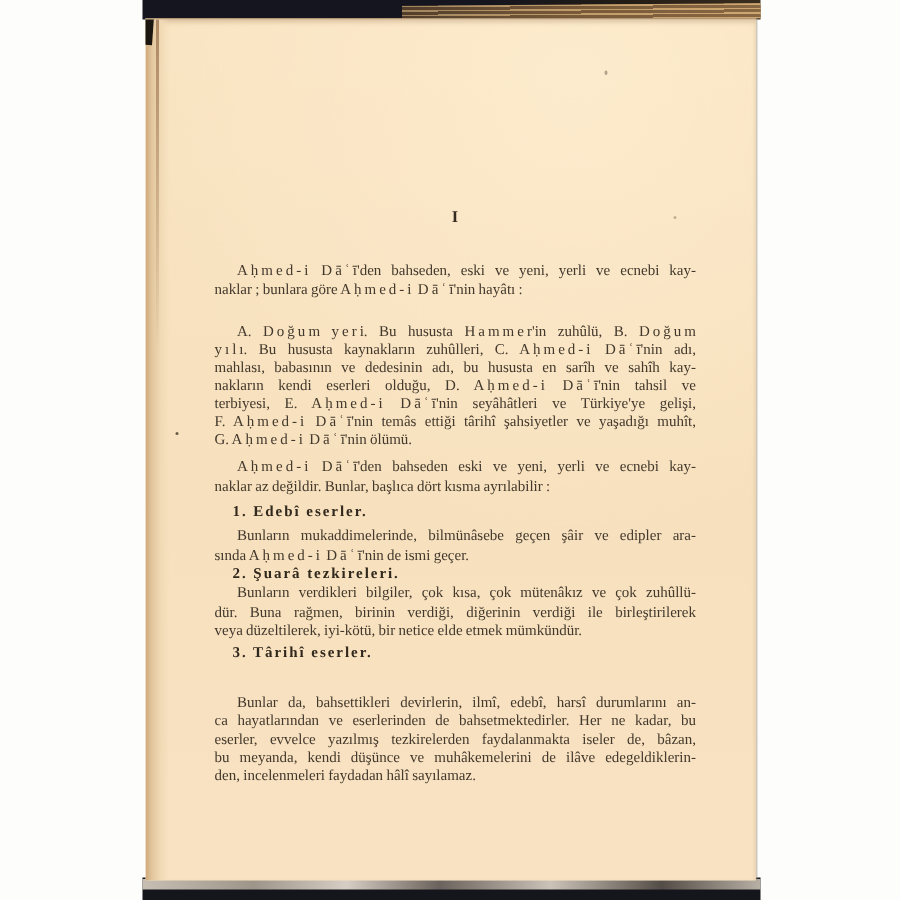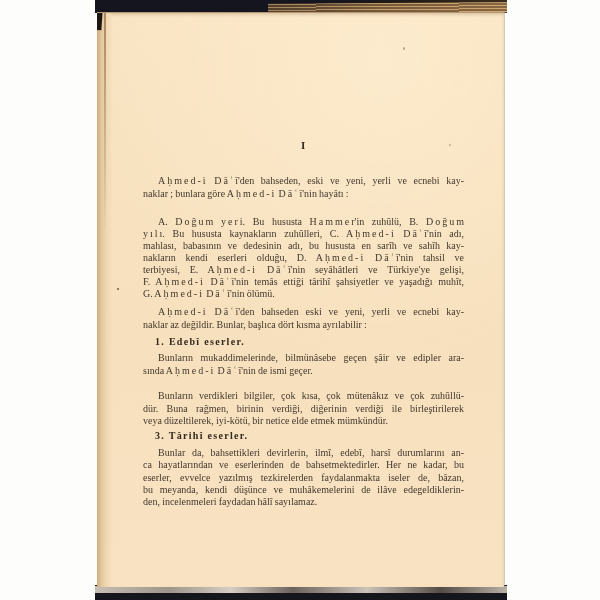--- a/index.html
+++ b/index.html
@@ -34,21 +34,21 @@
   .col{position:absolute;left:46px;width:321px;color:#42382c;font-size:10px;}
   .numeral{top:126px;text-align:center;font-weight:700;font-size:11px;letter-spacing:.5px;color:#352b20;}
   .para .line{white-space:nowrap;text-align:justify;text-align-last:justify;word-spacing:-.3px;}
   .para .line.last{text-align-last:left;}
   .para .line.f{text-indent:15px;}
   .p1{top:162px;line-height:12.5px;}
   .p2{top:191px;line-height:12px;margin-top:12px;}
   .p3{top:293px;line-height:12.5px;}
   .p4{top:339px;line-height:12.5px;}
   .p5{top:377px;line-height:12.5px;}
-  .p6{top:434px;line-height:12.3px;}
+  .p6{top:450px;line-height:12.3px;}
   .heading{font-weight:700;letter-spacing:1.3px;padding-left:12px;color:#31281d;white-space:nowrap;}
   .h1{top:323px;} .h2{top:364px;} .h3{top:417px;}
 </style>
 </head>
 <body>
 
 <div class="photo">
   <div class="band-top"></div>
   <div class="edge-streaks"></div>
   <div class="band-bottom"></div>
@@ -85,20 +85,21 @@
       <div class="line last">naklar az değildir. Bunlar, başlıca dört kısma ayrılabilir :</div>
     </div>
 
     <div class="col heading h1">1. Edebî eserler.</div>
 
     <div class="col para p4">
       <div class="line f">Bunların mukaddimelerinde, bilmünâsebe geçen şâir ve edipler ara-</div>
       <div class="line last">sında A ḥ m e d - i  D ā ʿ ī'nin de ismi geçer.</div>
     </div>
 
+    <div class="col heading h2">2. Şuarâ tezkireleri.</div>
 
     <div class="col para p5">
       <div class="line f">Bunların verdikleri bilgiler, çok kısa, çok mütenâkız ve çok zuhûllü-</div>
       <div class="line">dür. Buna rağmen, birinin verdiği, diğerinin verdiği ile birleştirilerek</div>
       <div class="line last">veya düzeltilerek, iyi-kötü, bir netice elde etmek mümkündür.</div>
     </div>
 
     <div class="col heading h3">3. Târihî eserler.</div>
 
     <div class="col para p6">

